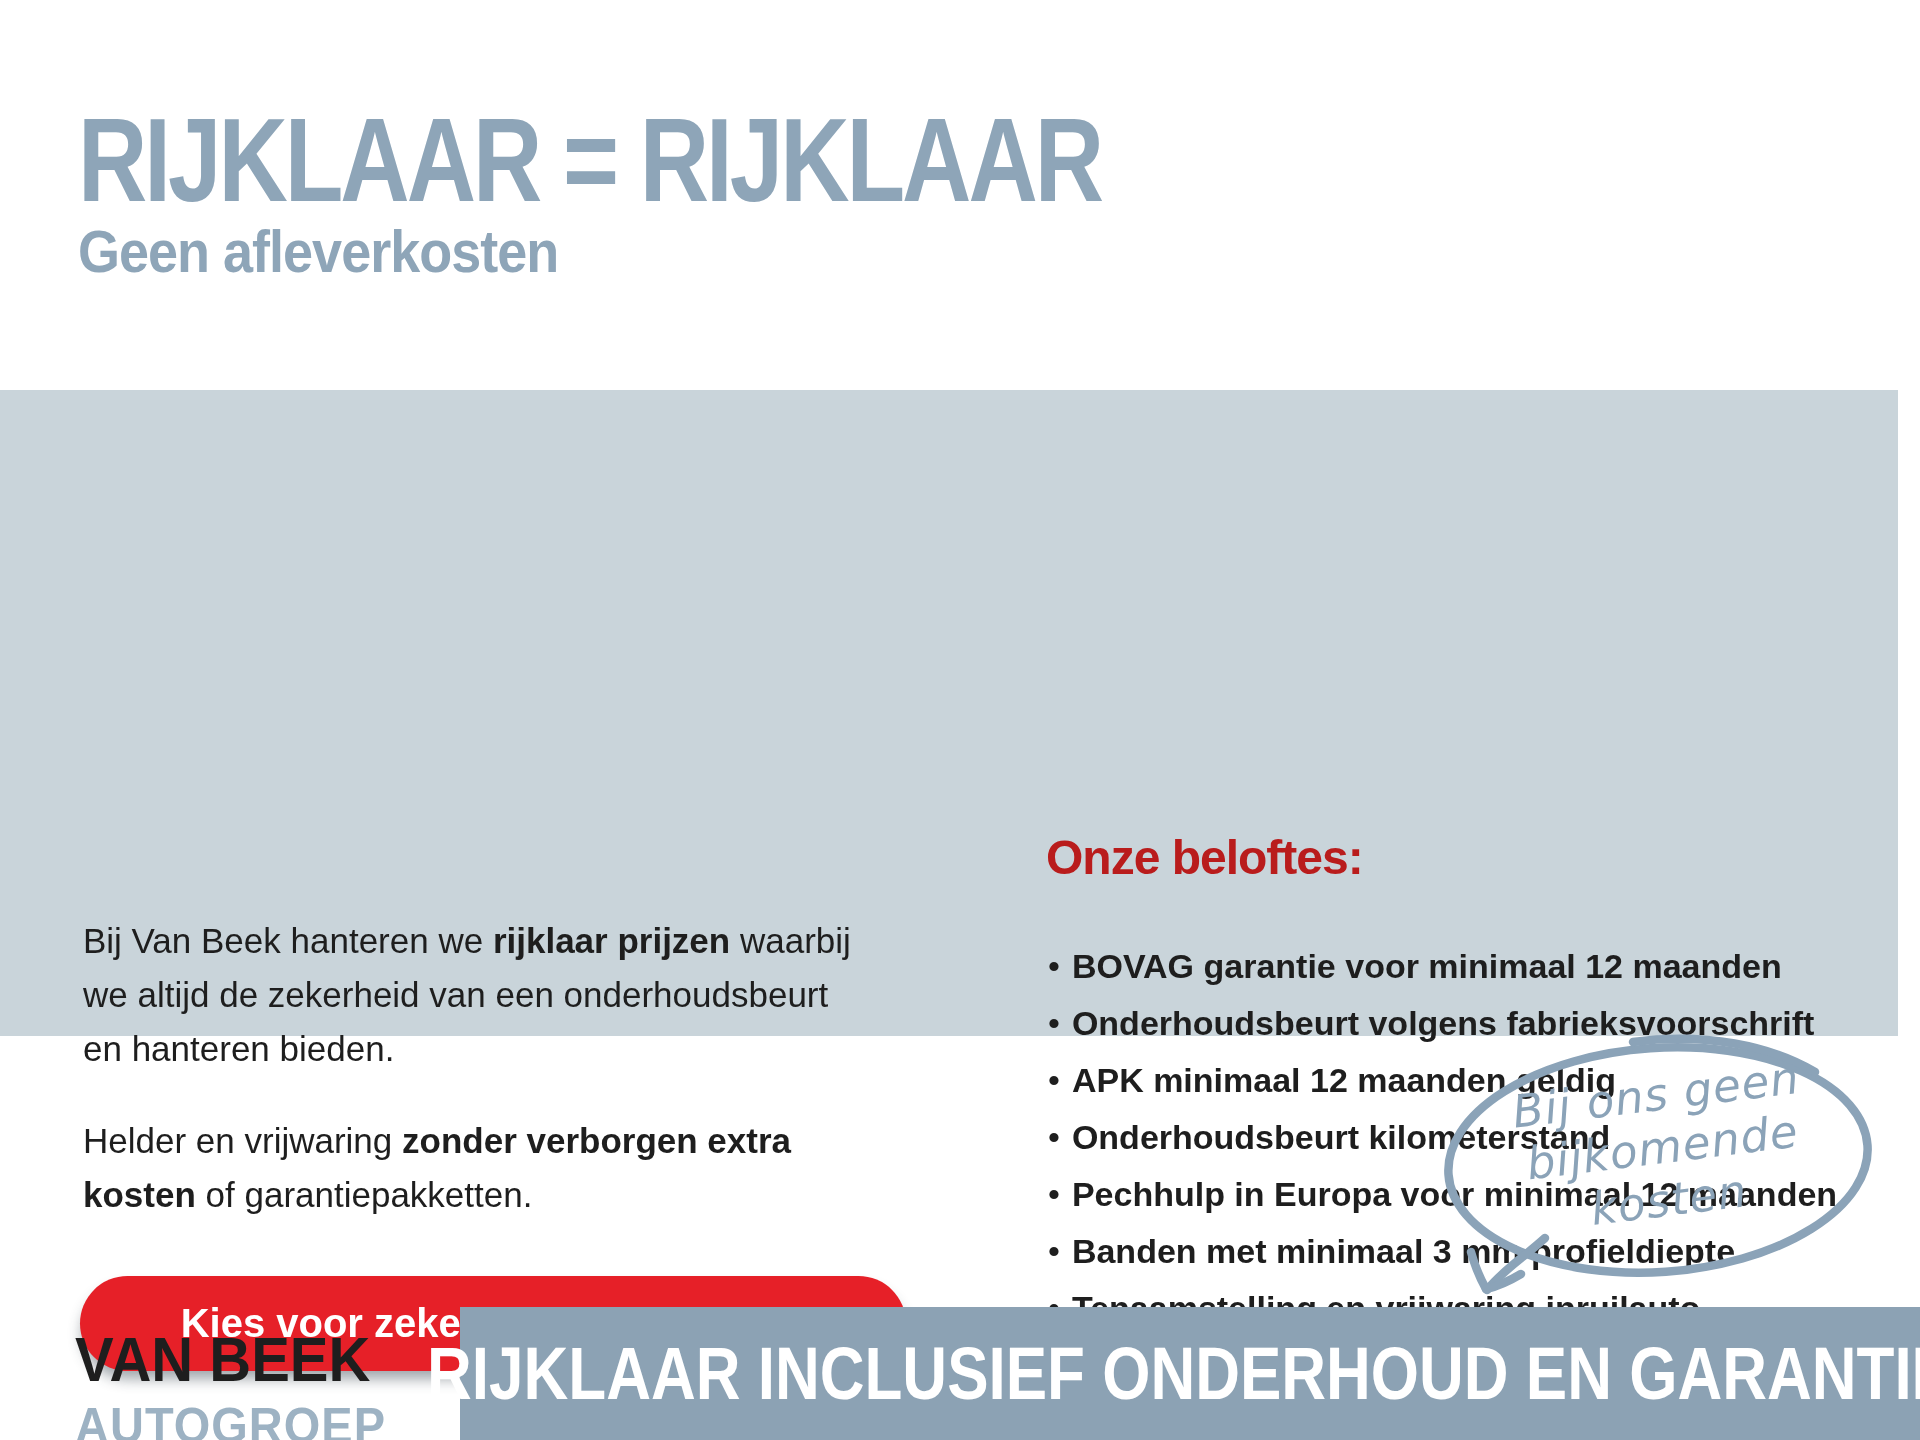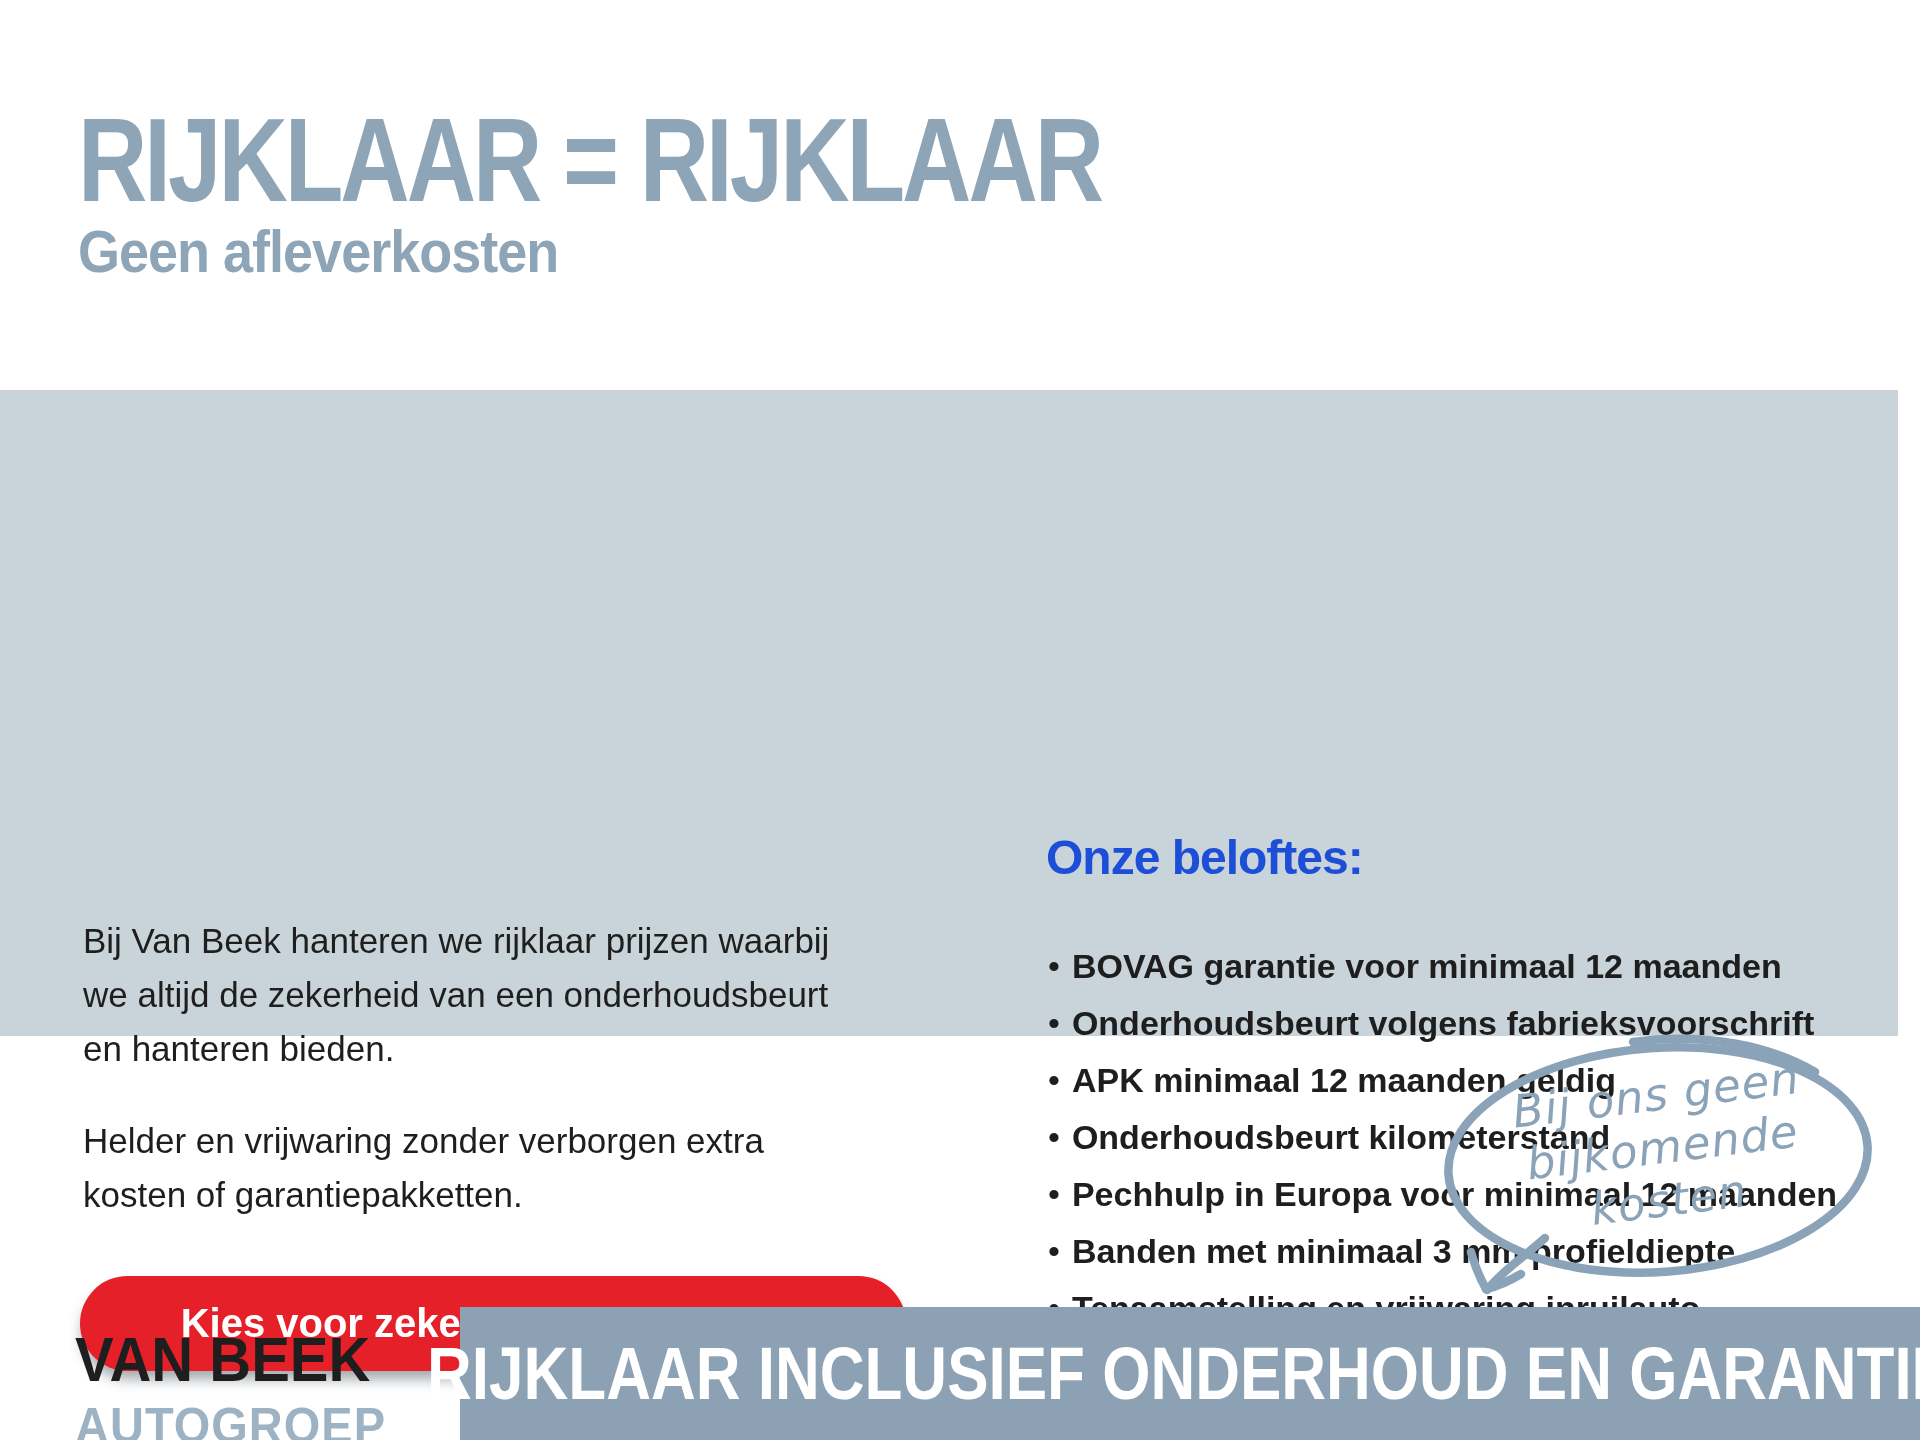--- a/index.html
+++ b/index.html
@@ -12,31 +12,31 @@
          transform:scaleY(1.24);transform-origin:left top;white-space:nowrap;}
   .subtitle{position:absolute;left:78px;top:218px;margin:0;
             font-size:54px;font-weight:700;letter-spacing:-1px;color:#8ea5b8;
             transform:scaleY(1.08);transform-origin:left top;white-space:nowrap;}
 
   
   .panel{position:absolute;left:0;top:390px;width:1898px;height:646px;background:#c9d4da;}
 
   .para{position:absolute;margin:0;font-size:35px;line-height:54px;color:#1e1e1e;}
   .para .line{display:block;white-space:nowrap;}
-  .para strong{font-weight:400;}
+  .para strong{font-weight:700;}
   .para-1{left:83px;top:524px;}
   .para-2{left:83px;top:724px;}
 
   .cta{position:absolute;left:80px;top:886px;width:826px;height:95px;
        background:#e62028;border:none;border-radius:48px;cursor:pointer;
        color:#ffffff;font-family:inherit;font-size:40px;font-weight:700;letter-spacing:0px;
        box-shadow:0 10px 14px -2px rgba(45,58,68,0.45);}
 
   .promises-heading{position:absolute;left:1046px;top:440px;margin:0;
-                    font-size:48px;font-weight:700;letter-spacing:-1px;color:#1d4ed8;}
+                    font-size:48px;font-weight:700;letter-spacing:-1px;color:#b91c1c;}
   .promises-list{position:absolute;left:1032px;top:532px;margin:16px;padding:0;list-style:none;}
   .promises-list li{font-size:34px;font-weight:700;line-height:57px;color:#1e1e1e;white-space:nowrap;}
   .promises-list .dot{display:inline-block;margin-right:12px;font-weight:400;}
 
   
   .sketch{position:absolute;left:1415px;top:1008px;width:510px;height:340px;}
   .sketch svg{position:absolute;left:0;top:0;}
   .sketch-text{position:absolute;left:15px;top:60px;width:465px;text-align:center;
                transform:rotate(-7deg);font-family:"DejaVu Sans","Liberation Sans",sans-serif;
                font-style:italic;font-size:45px;line-height:53px;font-weight:500;

